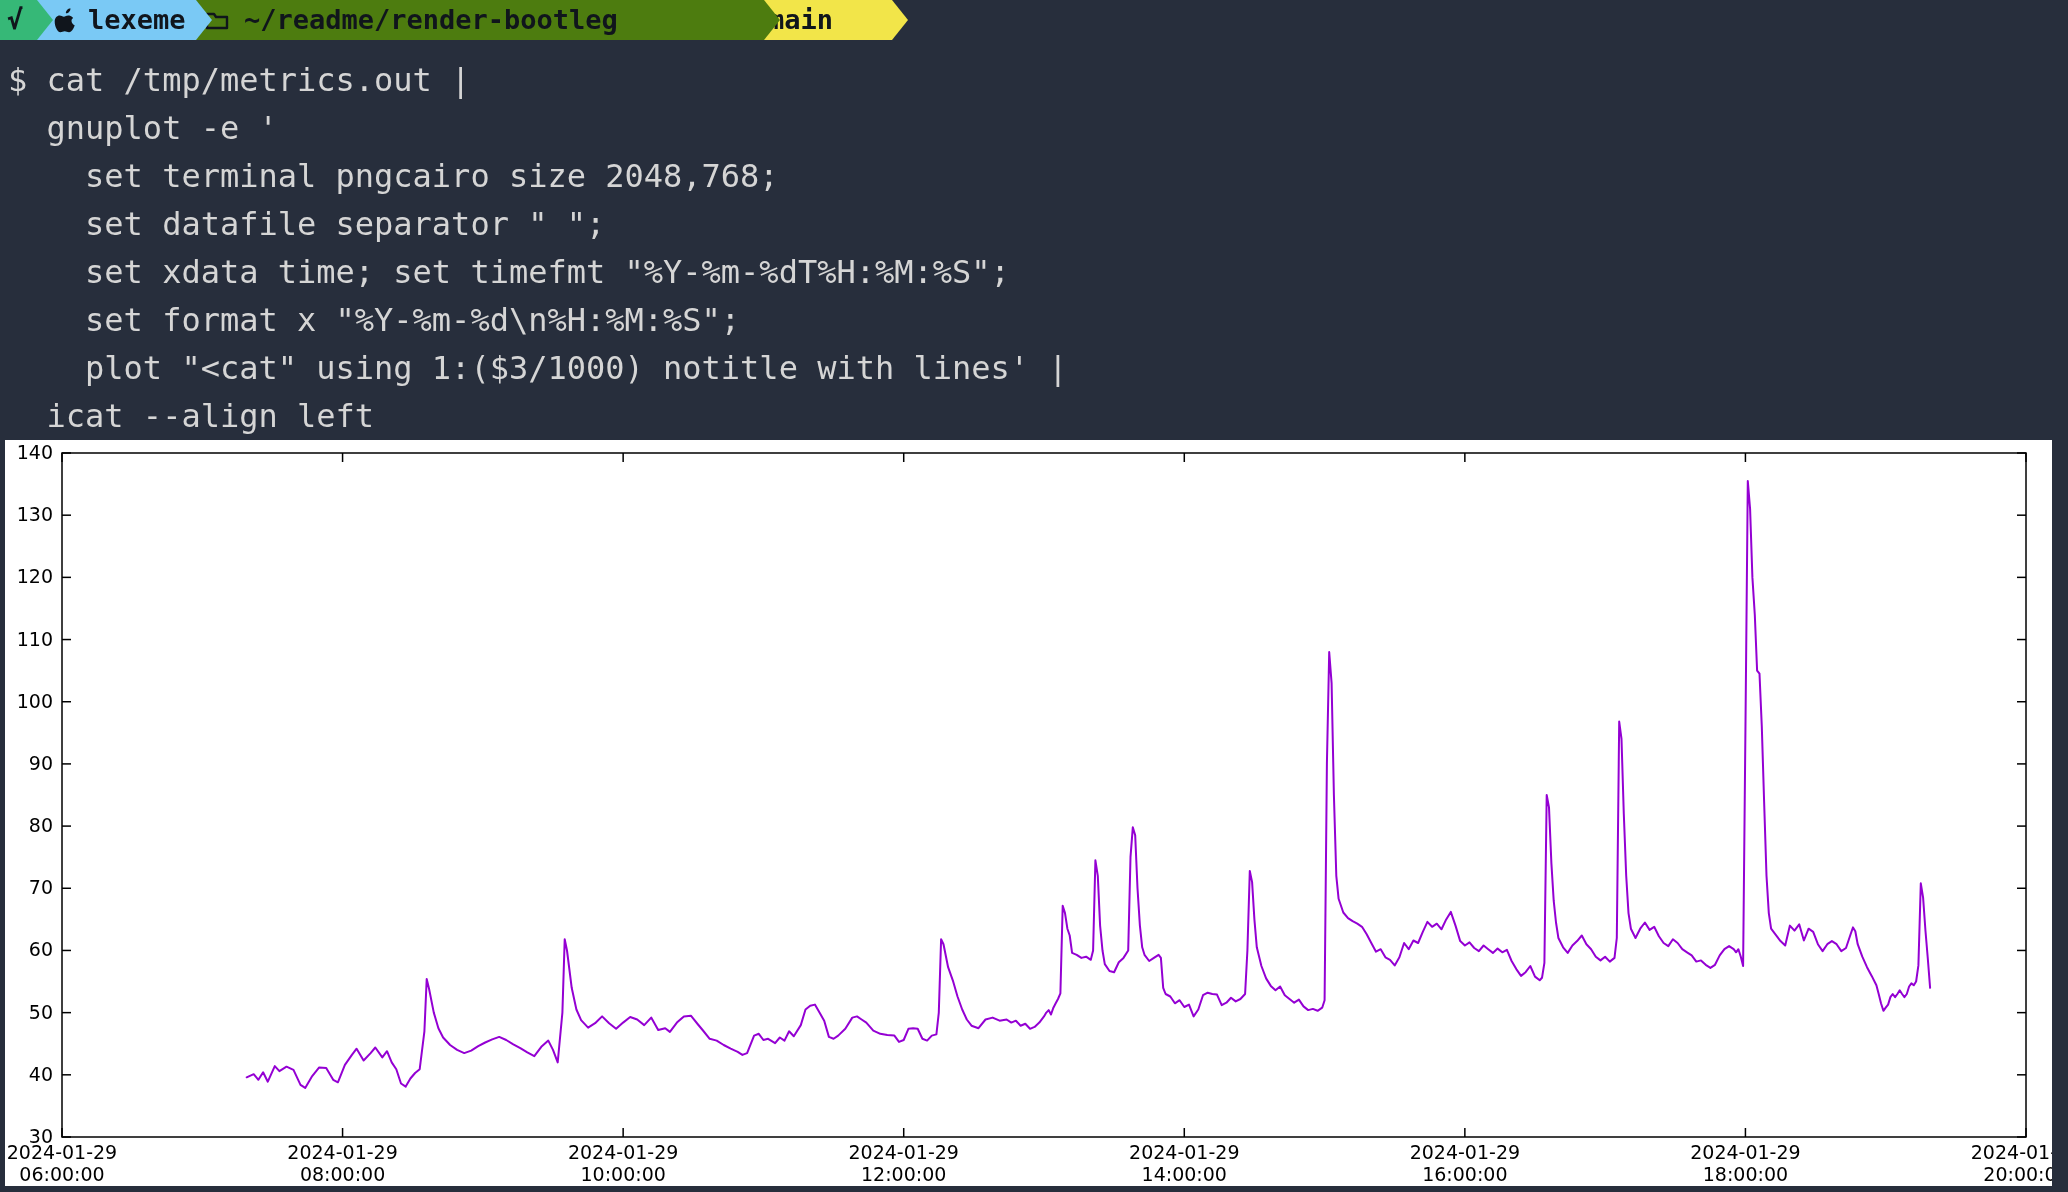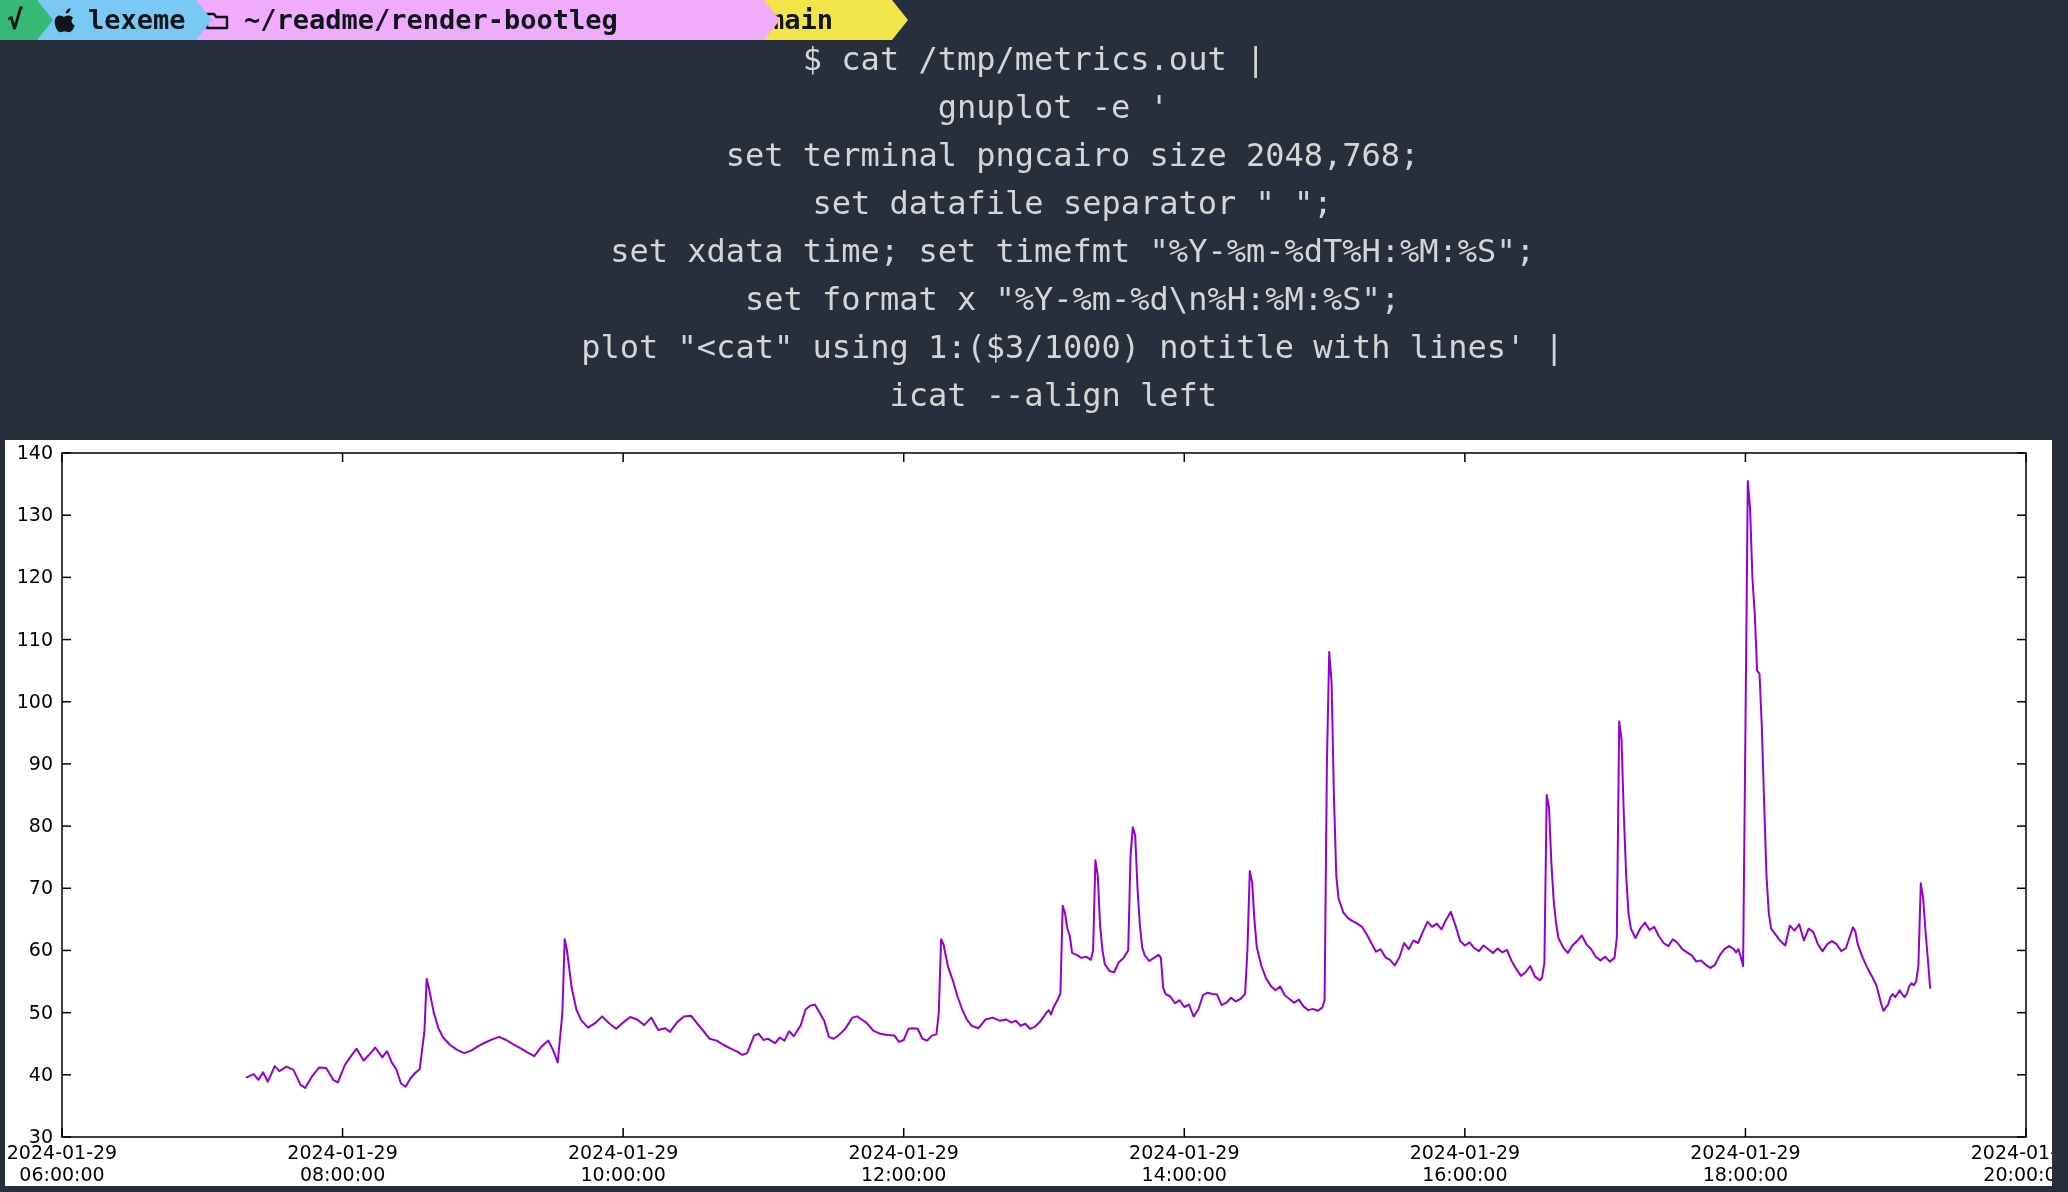--- a/index.html
+++ b/index.html
@@ -13,43 +13,43 @@
   .seg{position:absolute;top:0;height:40px;display:flex;align-items:center;
        clip-path:polygon(0 0,calc(100% - 16px) 0,100% 50%,calc(100% - 16px) 100%,0 100%);
        color:#10151c;font-size:27px;font-weight:600;}
   .seg .txt{transform:translateY(-1px);}
   .seg1{left:0;width:46px;z-index:6;padding-left:7px;}
   .seg2{left:30px;width:158px;z-index:5;padding-left:24px;gap:10px;text-align:center;}
   .seg3{left:172px;width:576px;z-index:4;padding-left:32px;gap:14px;}
   .seg4{left:708px;width:172px;z-index:3;padding-left:28px;gap:10px;}
   .icn{display:inline-flex;align-items:center;justify-content:center;}
   
-  .term{position:absolute;left:8px;top:35px;width:2052px;
-        font-size:32px;line-height:48px;color:#d5d5d5;white-space:pre;text-align:center;}
+  .term{position:absolute;left:8px;top:56px;width:2052px;
+        font-size:32px;line-height:48px;color:#d5d5d5;white-space:pre;}
   .term div{height:48px;}
   
   .chartpanel{position:absolute;left:5px;top:440px;width:2047px;height:746px;
               background:#ffffff;overflow:hidden;}
   .chartpanel svg{display:block;}
   text{font-family:"DejaVu Sans","Liberation Sans",sans-serif;}
 </style>
 </head>
 <body style="background: rgb(39, 46, 60);">
 
 <div class="promptbar">
   <div class="seg seg4" style="background: rgb(242, 229, 73);">
     <span class="icn">
       <svg width="22" height="28" viewBox="0 0 22 28">
         <circle cx="15" cy="7" r="2.6" fill="#10151c"></circle>
         <path d="M7 4 L7 25 M15 10 C15 16 7 14 7 20" stroke="#10151c" stroke-width="2.6" fill="none"></path>
       </svg>
     </span>
     <span class="txt">main</span>
   </div>
-  <div class="seg seg3" style="background: #f0abfc;">
+  <div class="seg seg3" style="background: #4d7c0f;">
     <span class="icn">
       <svg width="26" height="24" viewBox="0 0 26 24">
         <path d="M3 6 L10 6 L12 9 L23 9 L23 20 L3 20 Z M3 6 L3 20" stroke="#10151c" stroke-width="2.4" fill="none" stroke-linejoin="round"></path>
       </svg>
     </span>
     <span class="txt">~/readme/render-bootleg</span>
   </div>
   <div class="seg seg2" style="background: rgb(122, 201, 245);">
     <span class="icn">
       <svg width="24" height="28" viewBox="0 0 24 28">

